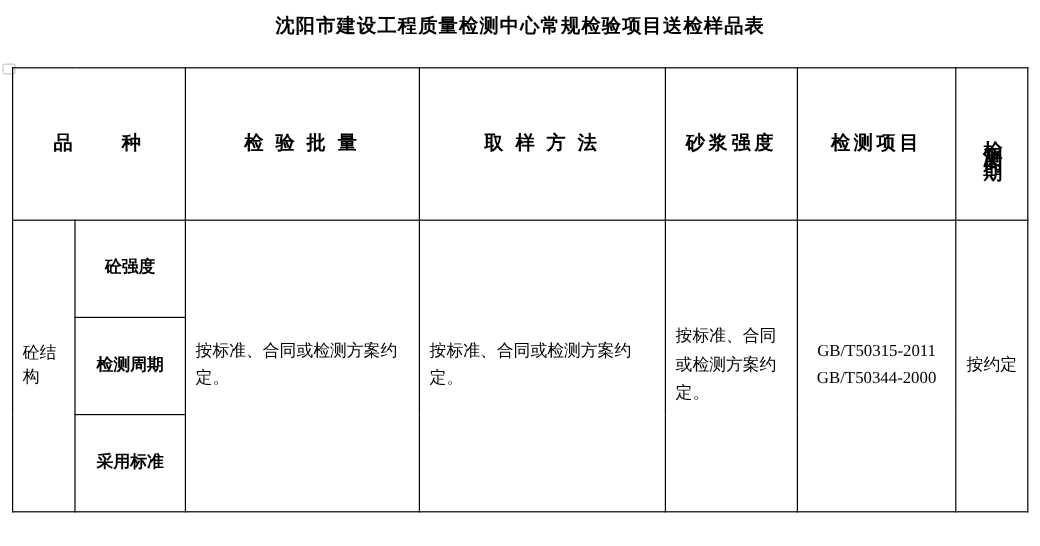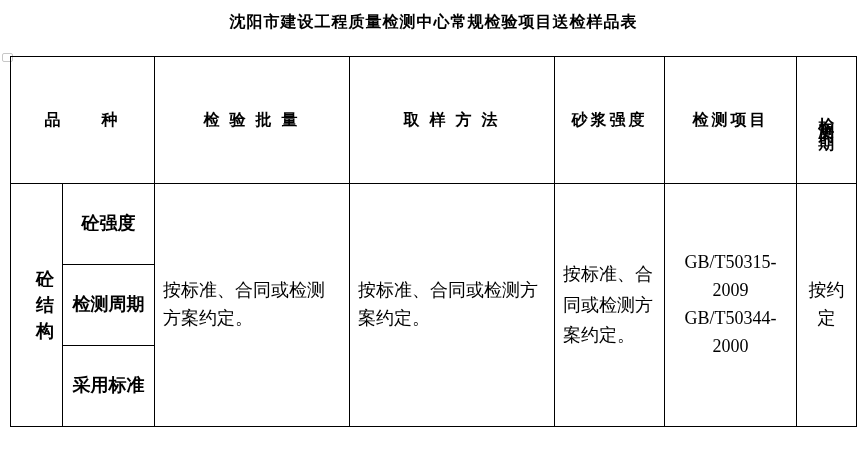--- a/index.html
+++ b/index.html
@@ -36,21 +36,21 @@
   table.sheet {
     border-collapse: collapse;
     width: 846px;
     table-layout: fixed;
   }
 
   table.sheet td {
     border: 1px solid #000000;
     vertical-align: middle;
     padding: 4px 8px;
-    font-size: 18px;
+    font-size: 14px;
     line-height: 1.55;
   }
 
   
   tr.header-row td {
     text-align: center;
     font-weight: bold;
     font-size: 16px;
     height: 118px;
     letter-spacing: 3px;
@@ -66,22 +66,22 @@
     display: inline-block;
     letter-spacing: 6px;
     line-height: 1.1;
     font-weight: bold;
     font-size: 16px;
   }
 
   
   td.cat-cell {
     width: 52px;
-    text-align: right;
-    font-weight: bold;
+    text-align: left;
+    font-weight: normal;
     font-size: 15px;
     padding: 0 2px;
   }
   .cat-inner {
     line-height: 1.45;
   }
 
   td.sub-cell {
     width: 92px;
     text-align: center;
@@ -160,21 +160,21 @@
 
       <tr>
         <td class="cat-cell" rowspan="3">
           <div class="cat-inner">砼结构</div>
         </td>
         <td class="sub-cell">砼强度</td>
         <td class="body-cell" rowspan="3">按标准、合同或检测方案约定。</td>
         <td class="body-cell" rowspan="3">按标准、合同或检测方案约定。</td>
         <td class="body-cell narrow" rowspan="3">按标准、合同或检测方案约定。</td>
         <td class="std-cell" rowspan="3">
-          <div>GB/T50315-2009</div>
+          <div>GB/T50315-2011</div>
           <div>GB/T50344-2000</div>
         </td>
         <td class="cycle-cell" rowspan="3">按约定</td>
       </tr>
       <tr>
         <td class="sub-cell">检测周期</td>
       </tr>
       <tr>
         <td class="sub-cell">采用标准</td>
       </tr>

